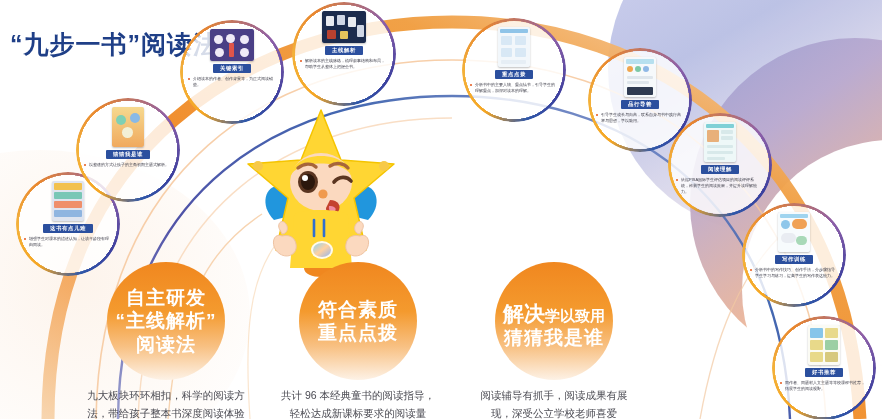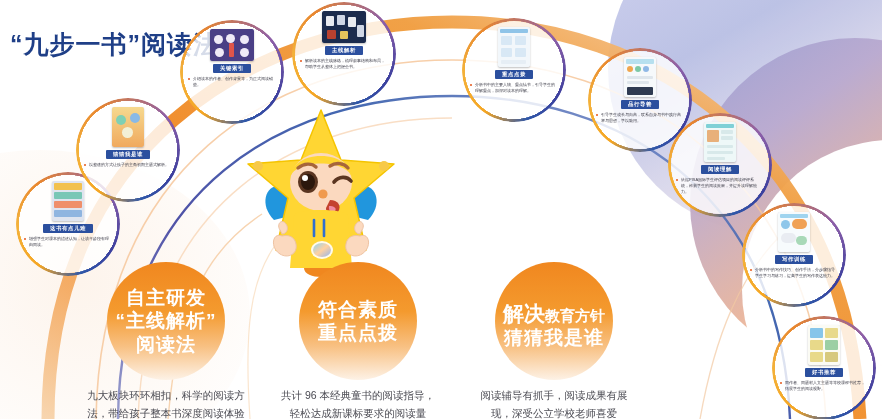--- a/index.html
+++ b/index.html
@@ -368,20 +368,20 @@
       <div class="l1">符合素质</div>
       <div class="l2">重点点拨</div>
     </div>
     <div class="pbody">共计 96 本经典童书的阅读指导，轻松达成新课标要求的阅读量</div>
   </div>
 
   <div class="pillar" id="p3" style="left: 458px; top: 262px;">
     <div class="pcircle">
       <div class="mix">
         <span class="big">解决</span>
-        <span class="small">教育方针</span>
+        <span class="small">学以致用</span>
       </div>
       <div class="l2">猜猜我是谁</div>
     </div>
     <div class="pbody">阅读辅导有抓手，阅读成果有展现，深受公立学校老师喜爱</div>
   </div>
 
 </div>
 
 </body></html>

